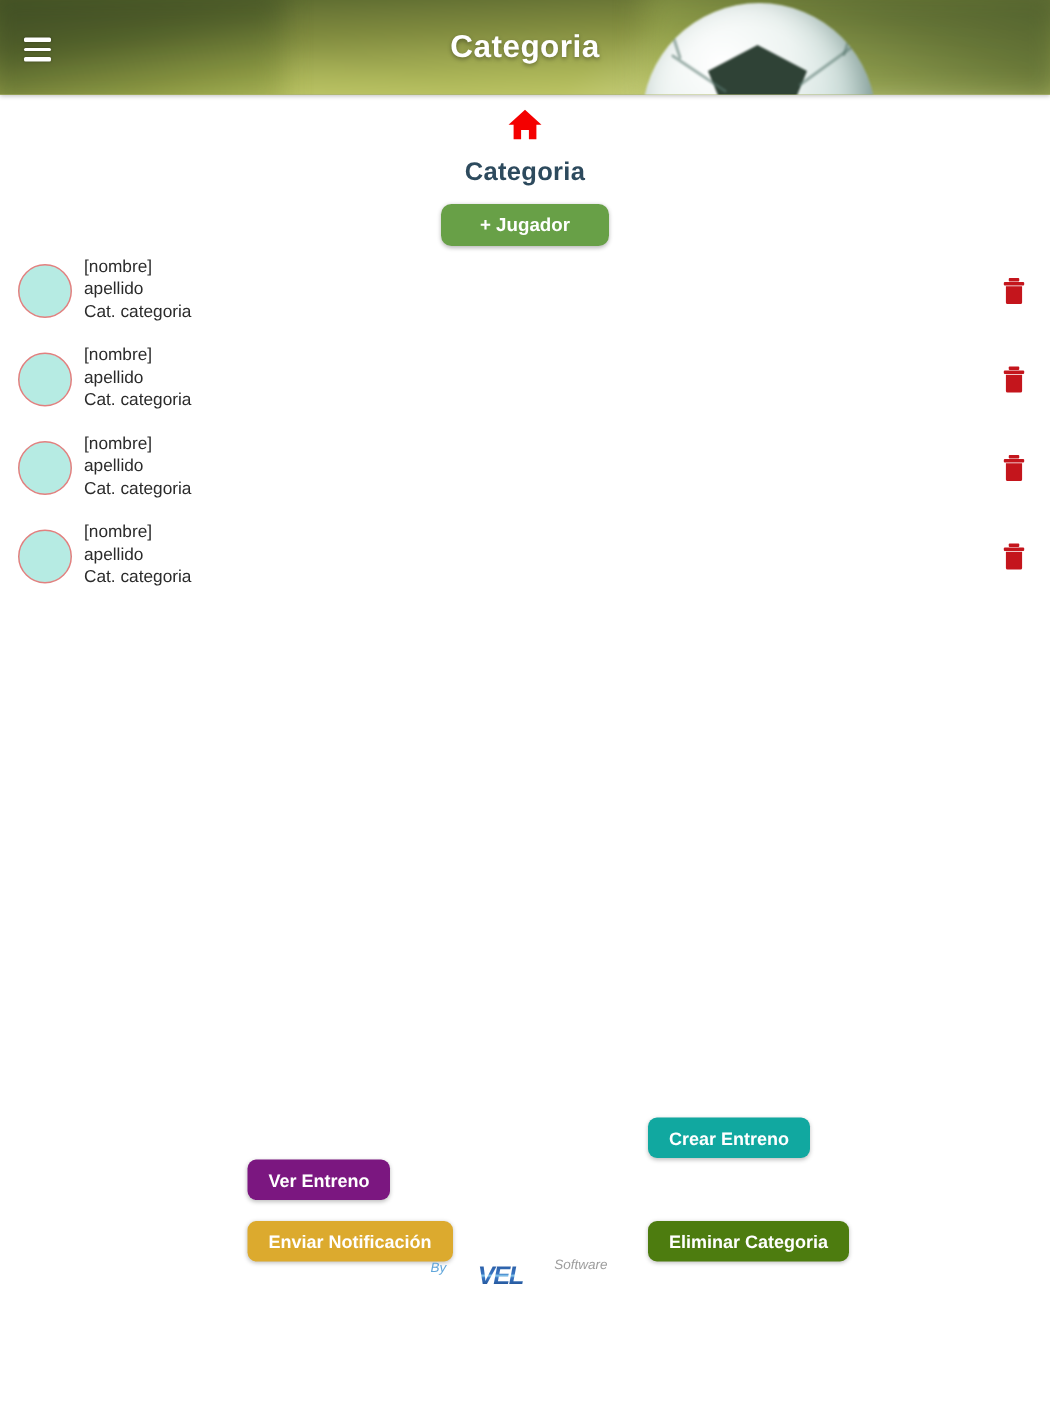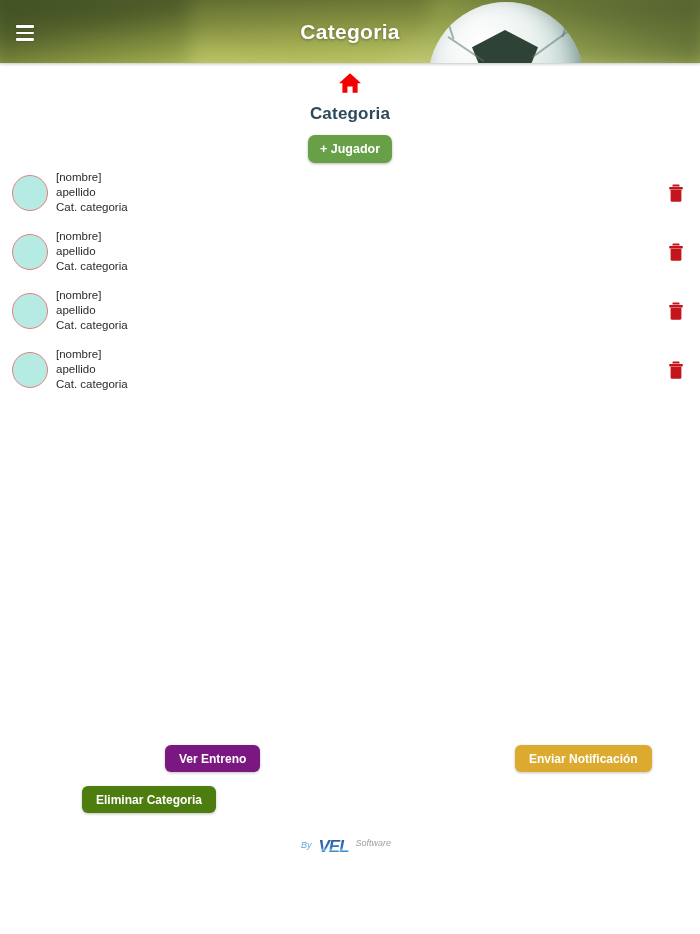--- a/index.html
+++ b/index.html
@@ -161,21 +161,21 @@
     border-radius: 7px;
     color: #ffffff;
     font-family: "Liberation Sans", sans-serif;
     font-size: 12.5px;
     font-weight: bold;
     cursor: pointer;
     box-shadow: 0 1px 3px rgba(0,0,0,0.28);
     white-space: nowrap;
   }
   .btn-jugador {
-    width: 84px;
+    width: 112px;
     height: 28px;
     background: #68a047;
   }
   .btn-editar {
     width: 95px;
     height: 28px;
     background: #0e2239;
   }
 
   
@@ -239,33 +239,34 @@
     border: none;
     border-radius: 6px;
     color: #ffffff;
     font-family: "Liberation Sans", sans-serif;
     font-size: 12px;
     font-weight: bold;
     cursor: pointer;
     box-shadow: 0 1px 3px rgba(0,0,0,0.25);
     white-space: nowrap;
   }
-  .btn-ver      { background: #7b1780; }
+  .btn-ver      { background: #7b1780; margin-top: 28px; }
   .btn-crear    { background: #11a8a0; }
   .btn-notif    { background: #dcaa2e; }
   .btn-eliminar { background: #4d7c0f; }
 
   
   .brand {
     position: absolute;
     left: 0; right: 8px;
     top: 838px;
     display: flex;
+    align-items: center;
     justify-content: center;
-    gap: 6px;
+    gap: 20px;
     opacity: 0.96;
   }
   .brand-by {
     font-size: 9px;
     font-style: italic;
     color: #5ba3d9;
     align-self: flex-start;
     margin-top: 2px;
   }
   .brand-vel {
@@ -396,20 +397,23 @@
         </svg>
       </span>
     </div>
 
   </div>
 
   <div class="footer-actions">
     <div class="fa-cell left">
       <button class="btn-wide btn-ver">Ver Entreno</button>
     </div>
+    <div class="fa-cell right">
+      <button class="btn-wide btn-crear">Crear Entreno</button>
+    </div>
     <div class="fa-cell left">
       <button class="btn-wide btn-notif">Enviar Notificación</button>
     </div>
     <div class="fa-cell right">
       <button class="btn-wide btn-eliminar">Eliminar Categoria</button>
     </div>
   </div>
 
   <div class="brand">
     <span class="brand-by">By</span>

